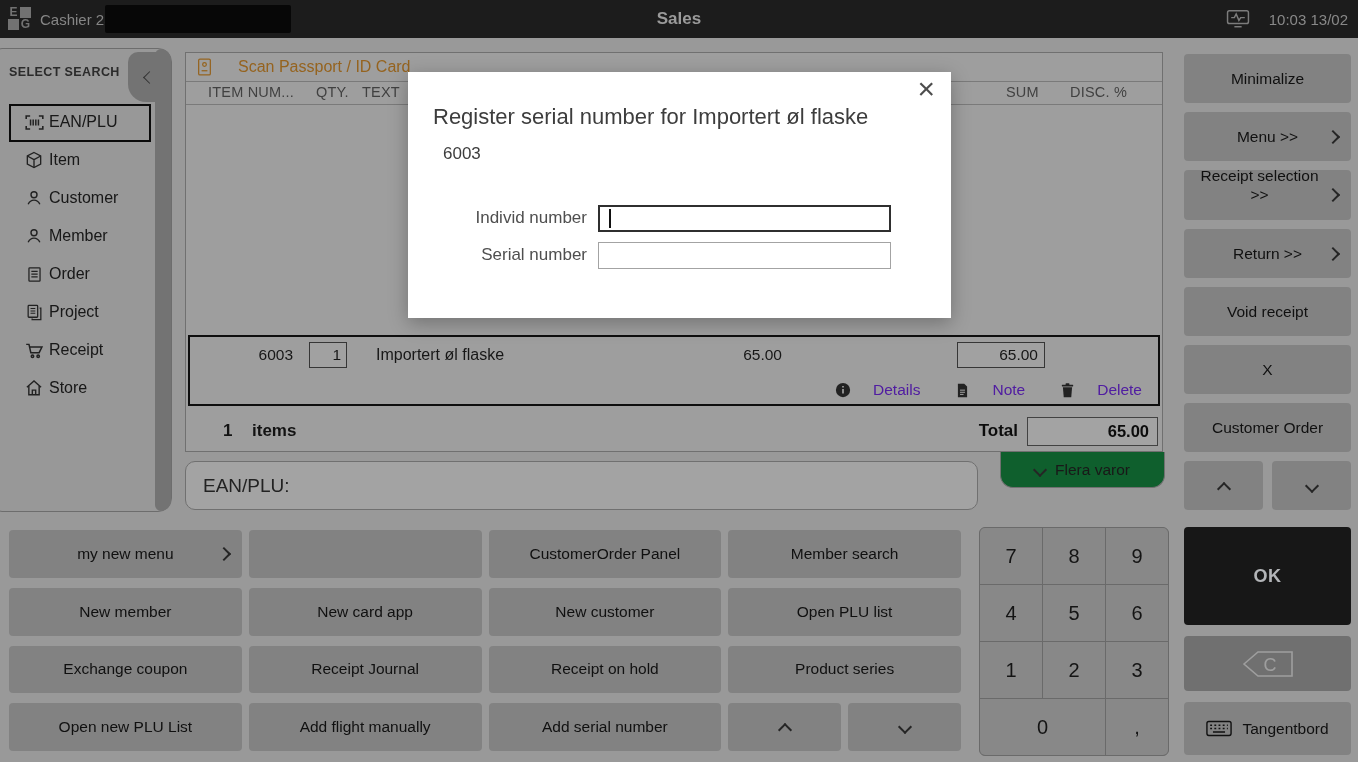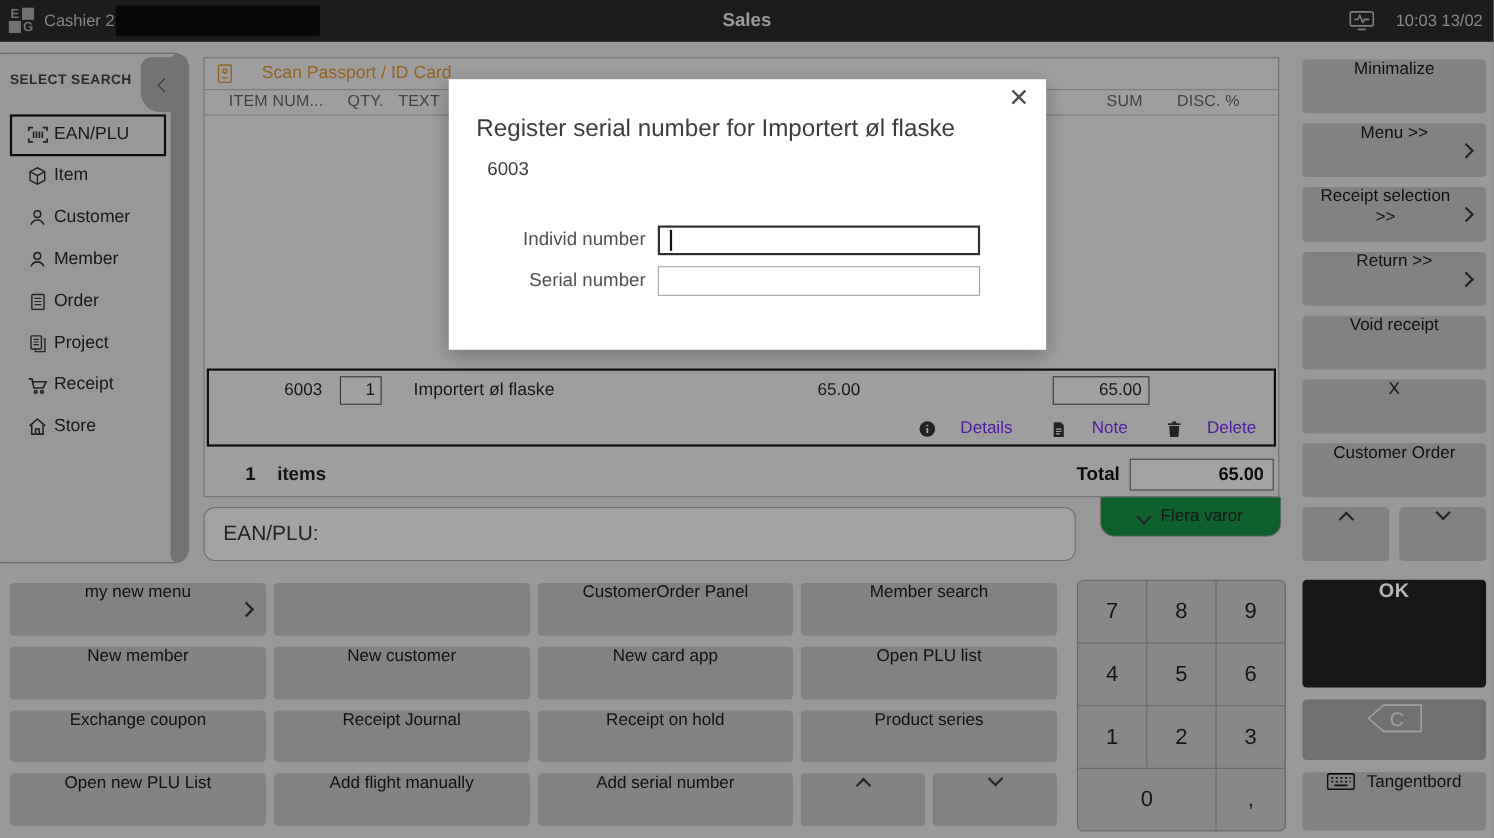--- a/index.html
+++ b/index.html
@@ -58,21 +58,21 @@
     box-sizing:border-box;display:flex;align-items:center;justify-content:flex-end;padding-right:8px;
     font-size:16.5px;font-weight:bold;color:#111;}
   
   .ean-box{position:absolute;left:185px;top:461px;width:793px;height:49px;background:#dcdcdc;
     border:1px solid #979797;border-radius:10px;box-sizing:border-box;display:flex;align-items:center;padding-left:17px;
     font-size:19px;color:#2f2f2f;}
   .flera-tab{position:absolute;left:1000px;top:452px;width:165px;height:36px;background:#15803d;
     border:1px solid #979797;border-top:none;border-radius:0 0 13px 13px;box-sizing:border-box;
     display:flex;align-items:center;justify-content:center;gap:10px;color:#222;font-size:15.5px;}
   
-  .btn{background:#b0b0b0;border-radius:4px;display:flex;justify-content:center;
+  .btn{background:#b0b0b0;border-radius:4px;display:flex;align-items:center;justify-content:center;
     color:#161616;font-size:15.5px;text-align:center;cursor:pointer;box-sizing:border-box;position:relative;}
   .quick-grid{position:absolute;left:9px;top:530px;width:952px;height:221px;display:grid;
     grid-template-columns:repeat(4,1fr);gap:10px 7px;}
   .quick-nav{display:grid;grid-template-columns:1fr 1fr;gap:7px;}
   .btn .chv-right{position:absolute;right:13px;top:50%;margin-top:-5px;}
   
   .numpad{position:absolute;left:979px;top:527px;width:190px;height:229px;background:#8f8f8f;
     border:1px solid #8f8f8f;border-radius:6px;overflow:hidden;display:grid;
     grid-template-columns:repeat(3,1fr);grid-template-rows:repeat(4,1fr);gap:1px;box-sizing:border-box;}
   .np-key{background:#b8b8b8;display:flex;align-items:center;justify-content:center;font-size:20px;color:#1c1c1c;cursor:pointer;}
@@ -313,24 +313,24 @@
       <span>CustomerOrder Panel</span>
     </div>
     <div class="btn">
       <span>Member search</span>
     </div>
 
     <div class="btn">
       <span>New member</span>
     </div>
     <div class="btn">
+      <span>New card app</span>
+    </div>
+    <div class="btn">
       <span>New customer</span>
-    </div>
-    <div class="btn">
-      <span>New card app</span>
     </div>
     <div class="btn">
       <span>Open PLU list</span>
     </div>
 
     <div class="btn">
       <span>Exchange coupon</span>
     </div>
     <div class="btn">
       <span>Receipt Journal</span>

